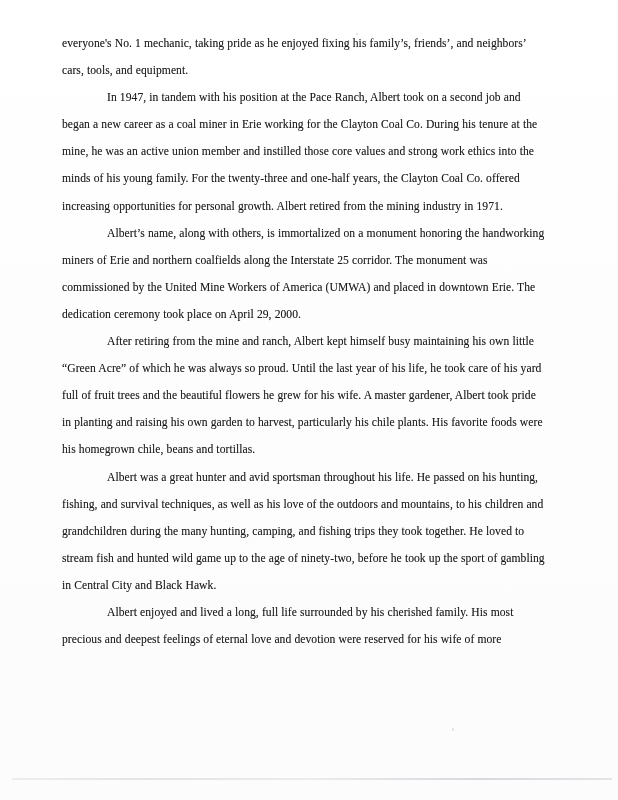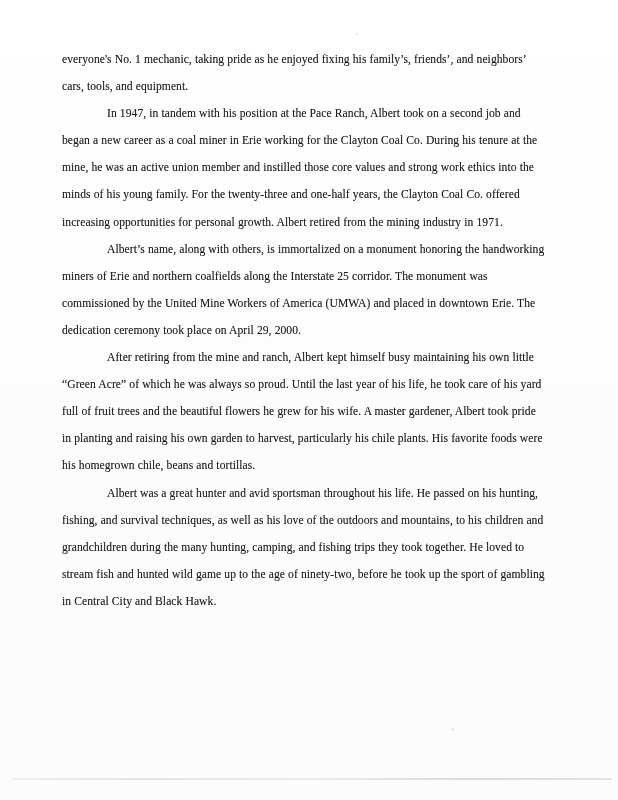--- a/index.html
+++ b/index.html
@@ -26,21 +26,21 @@
     position: absolute;
     inset: 0;
     background:
       linear-gradient(to bottom, #ffffff 0%, #fdfdfd 45%, #fcfcfc 100%);
     pointer-events: none;
   }
 
   .text-block {
     position: absolute;
     left: 62px;
-    top: 46px;
+    top: 30px;
     width: 484px;
   }
 
   p.para {
     margin: 0 0 0 0;
     text-indent: 45px;
     font-size: 11.6px;
     line-height: 27.1px;
     color: #1c1c1c;
     text-align: left;
@@ -91,20 +91,21 @@
     <p class="para no-indent">everyone's No. 1 mechanic, taking pride as he enjoyed fixing his family’s, friends’, and neighbors’ cars, tools, and equipment.</p>
 
     <p class="para">In 1947, in tandem with his position at the Pace Ranch, Albert took on a second job and began a new career as a coal miner in Erie working for the Clayton Coal Co. During his tenure at the mine, he was an active union member and instilled those core values and strong work ethics into the minds of his young family. For the twenty-three and one-half years, the Clayton Coal Co. offered increasing opportunities for personal growth. Albert retired from the mining industry in 1971.</p>
 
     <p class="para">Albert’s name, along with others, is immortalized on a monument honoring the handworking miners of Erie and northern coalfields along the Interstate 25 corridor. The monument was commissioned by the United Mine Workers of America (UMWA) and placed in downtown Erie. The dedication ceremony took place on April 29, 2000.</p>
 
     <p class="para">After retiring from the mine and ranch, Albert kept himself busy maintaining his own little “Green Acre” of which he was always so proud. Until the last year of his life, he took care of his yard full of fruit trees and the beautiful flowers he grew for his wife. A master gardener, Albert took pride in planting and raising his own garden to harvest, particularly his chile plants. His favorite foods were his homegrown chile, beans and tortillas.</p>
 
     <p class="para">Albert was a great hunter and avid sportsman throughout his life. He passed on his hunting, fishing, and survival techniques, as well as his love of the outdoors and mountains, to his children and grandchildren during the many hunting, camping, and fishing trips they took together. He loved to stream fish and hunted wild game up to the age of ninety-two, before he took up the sport of gambling in Central City and Black Hawk.</p>
 
+    <p class="para">Albert enjoyed and lived a long, full life surrounded by his cherished family. His most precious and deepest feelings of eternal love and devotion were reserved for his wife of more</p>
 
   </div>
 
   <div class="scan-edge-line"></div>
 
   <div class="scan-speck" style="left:452px; top:728px; width:2px; height:3px;"></div>
   <div class="scan-speck" style="left:356px; top:33px; width:2px; height:2px;"></div>
 
 </div>
 

